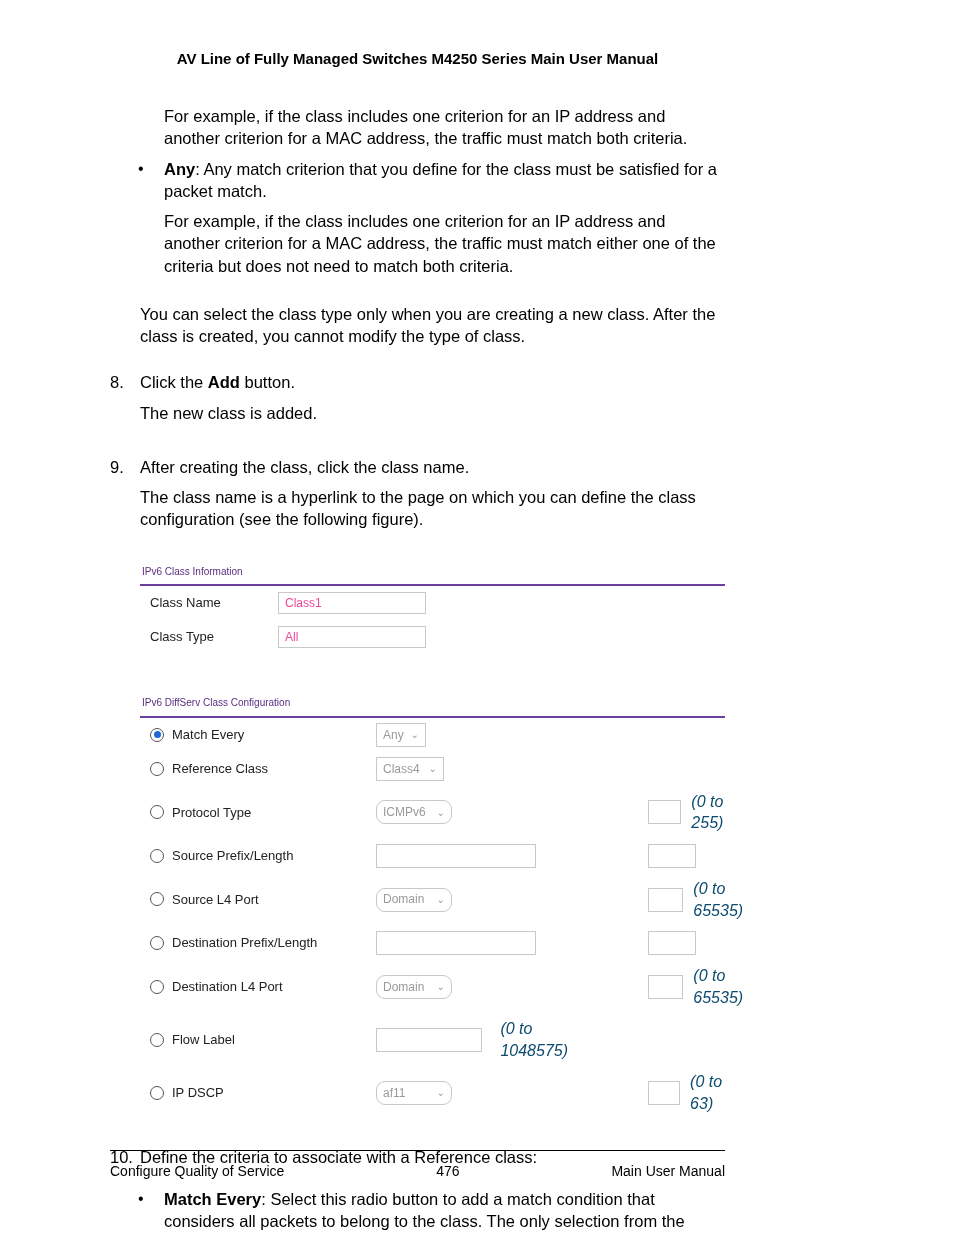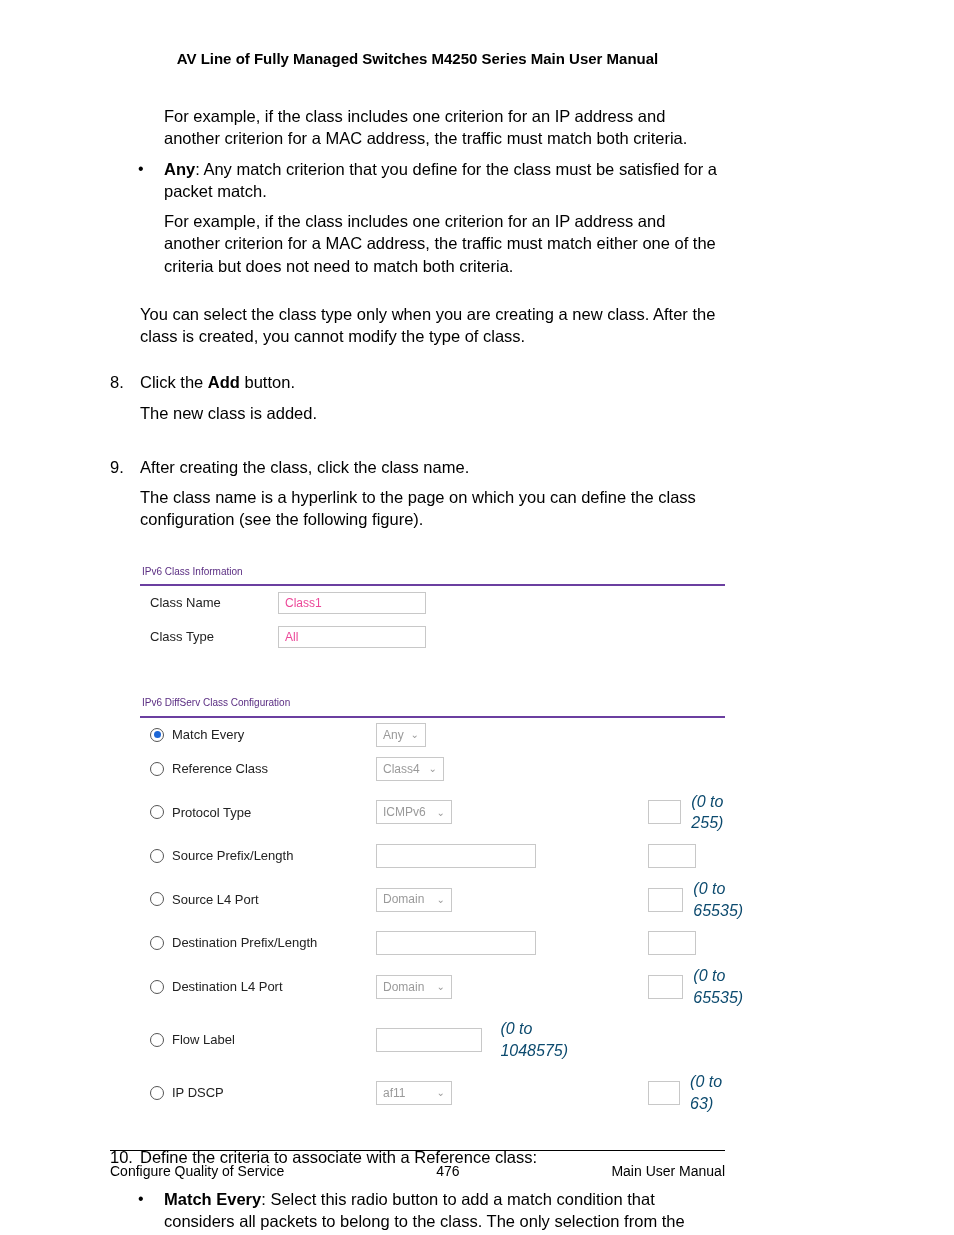--- a/index.html
+++ b/index.html
@@ -139,21 +139,21 @@
     align-items: center;
     justify-content: space-between;
     gap: 4px;
   }
   .select .chev {
     font-size: 10px;
     color: #9a9a9a;
   }
   .w50  { width: 50px; }
   .w68  { width: 68px; }
-  .w76  { width: 76px; }
+  .w76  { width: 76px; border-radius: 9px; }
   .w160 { width: 160px; }
   .smallinput {
     height: 24px;
     border: 1px solid #c8c8c8;
     box-sizing: border-box;
     width: 48px;
   }
   .hint {
     font-style: italic;
     color: #0c4a6e;

